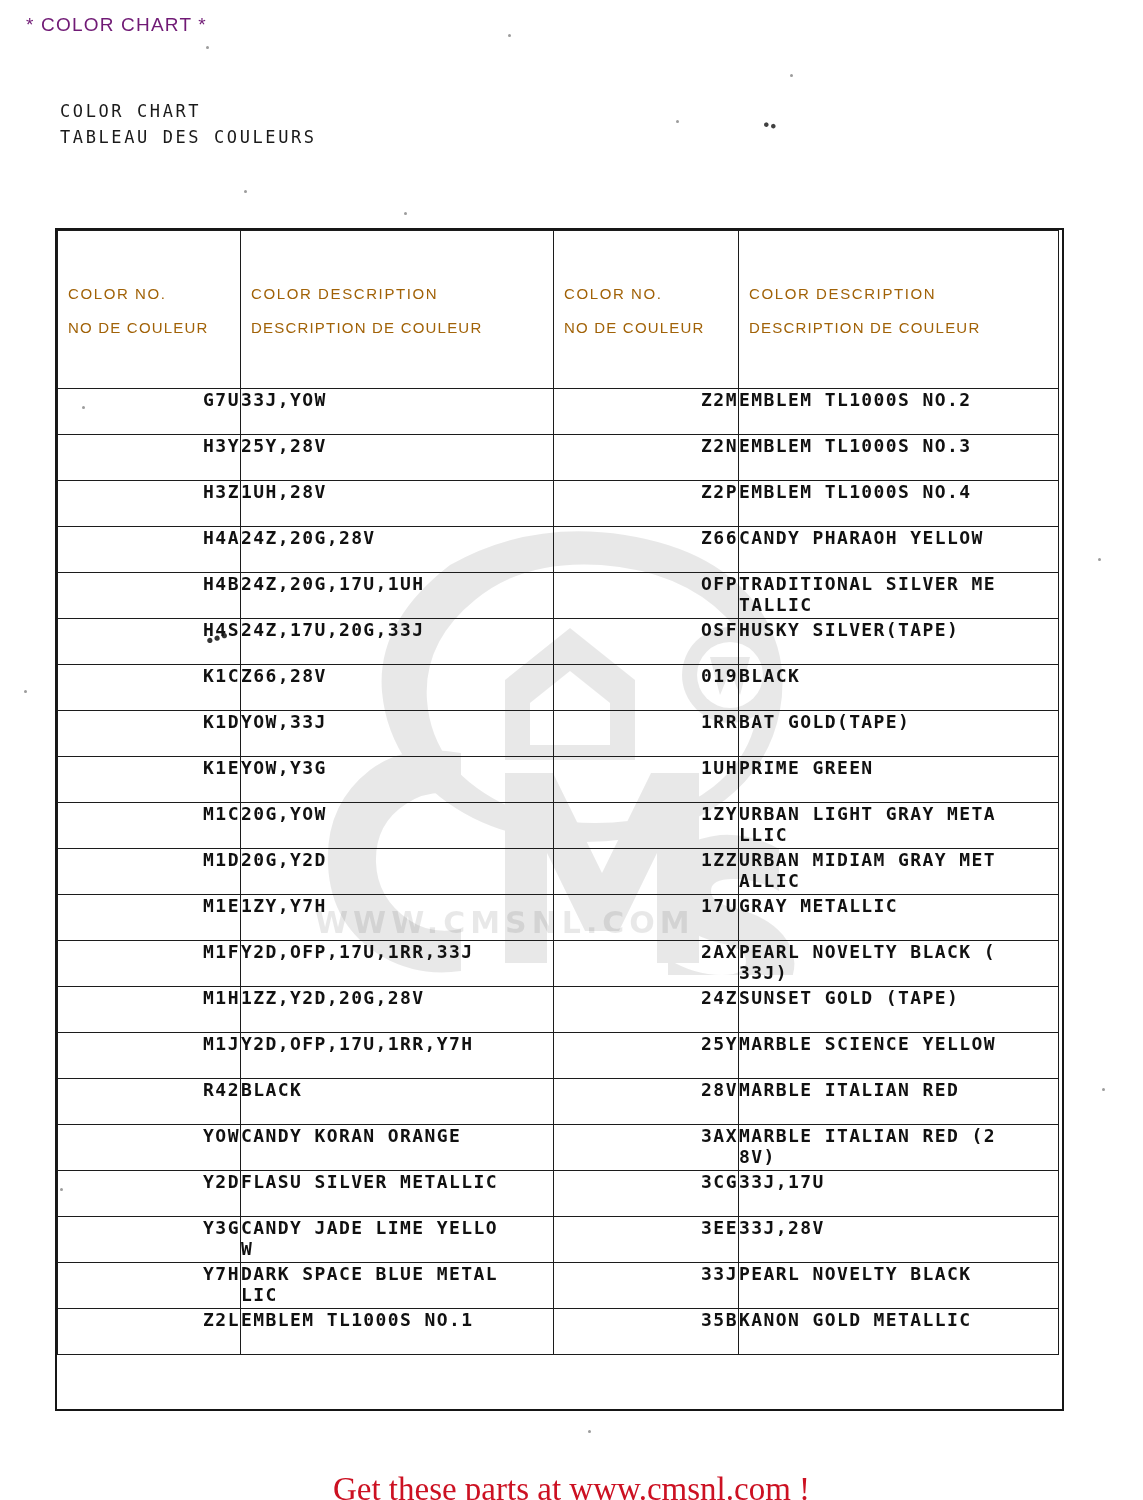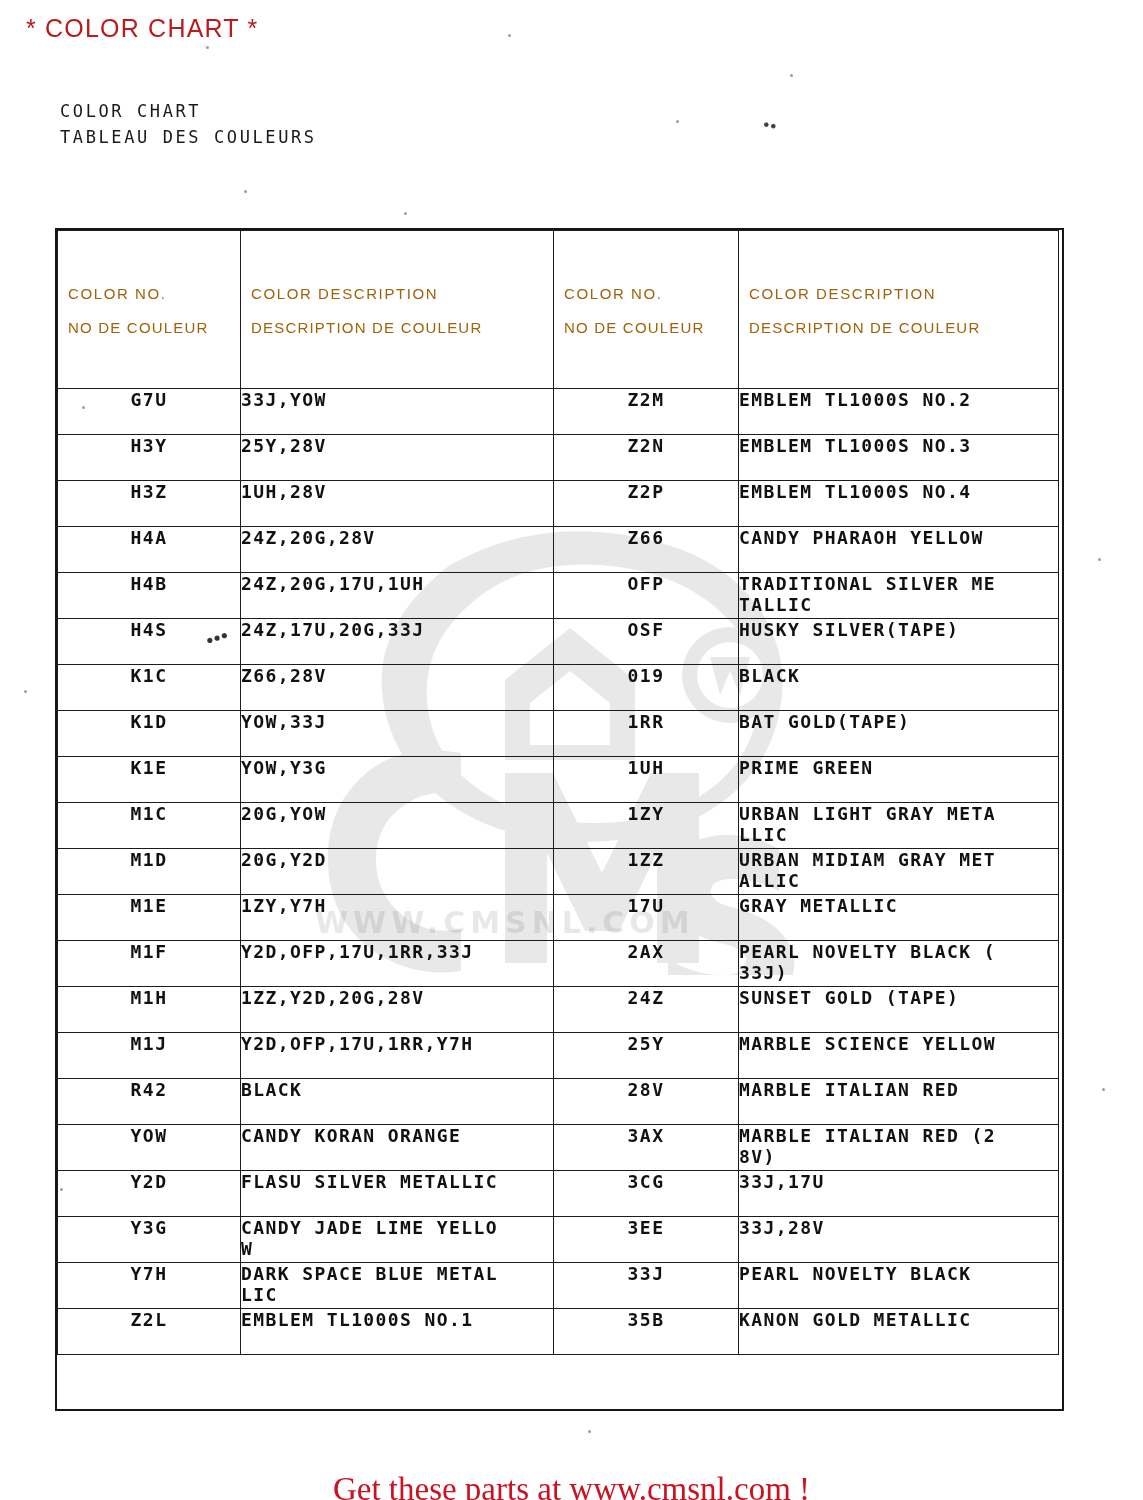--- a/index.html
+++ b/index.html
@@ -14,23 +14,23 @@
     position: relative;
     overflow: hidden;
     color: #111111;
   }
 
   
   #page-heading {
     position: absolute;
     left: 26px;
     top: 14px;
-    font-size: 25px;
+    font-size: 19px;
     letter-spacing: 1.2px;
-    color: #b91c1c;
+    color: #701a75;
     white-space: nowrap;
   }
 
   #doc-title-block {
     position: absolute;
     left: 60px;
     top: 98px;
     font-family: "DejaVu Sans Mono", monospace;
     font-size: 17px;
     letter-spacing: 2.6px;
@@ -105,21 +105,21 @@
   .head-line-2 { display: block; letter-spacing: 1.2px; }
 
   
   tr.data-row td { height: 45px; }
 
   .cell-code {
     font-family: "DejaVu Sans Mono", monospace;
     font-weight: bold;
     font-size: 18px;
     letter-spacing: 1.5px;
-    text-align: center;
+    text-align: right;
     padding-top: 7px;
     color: #111;
     white-space: nowrap;
   }
   .cell-desc {
     font-family: "DejaVu Sans Mono", monospace;
     font-weight: bold;
     font-size: 18px;
     letter-spacing: 1.4px;
     padding: 7px 0 0 10px;

